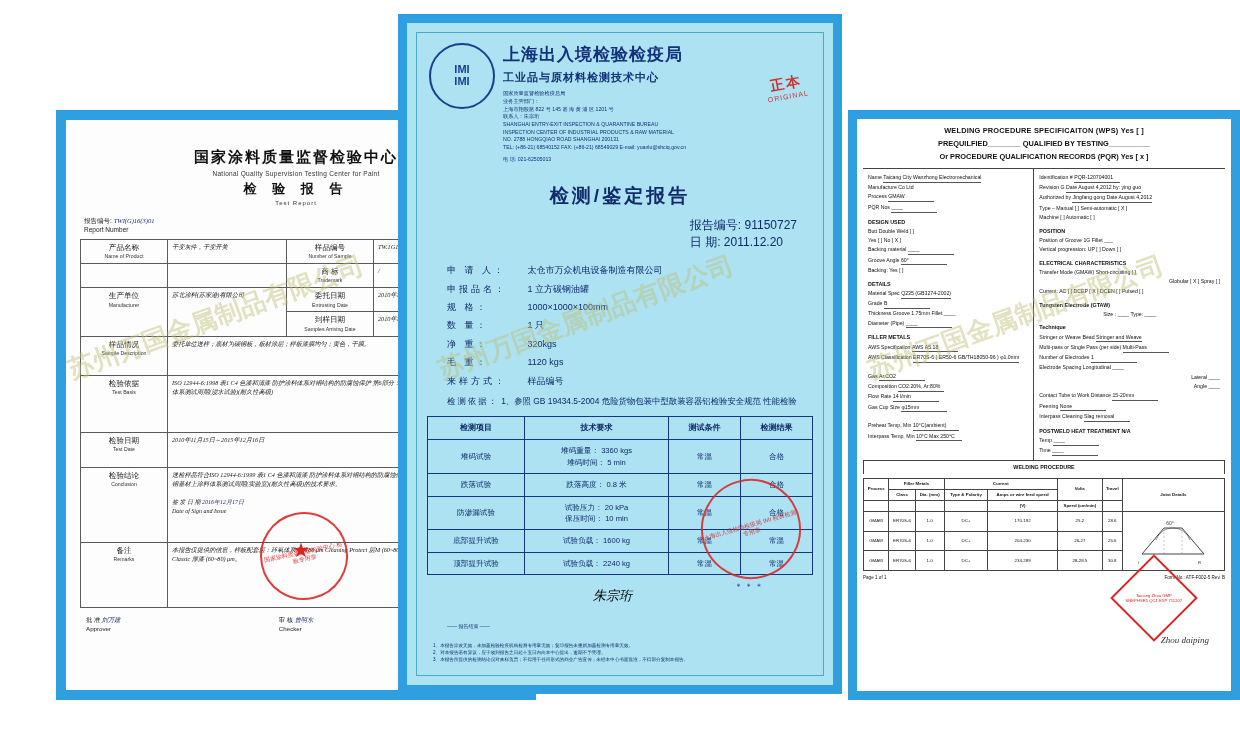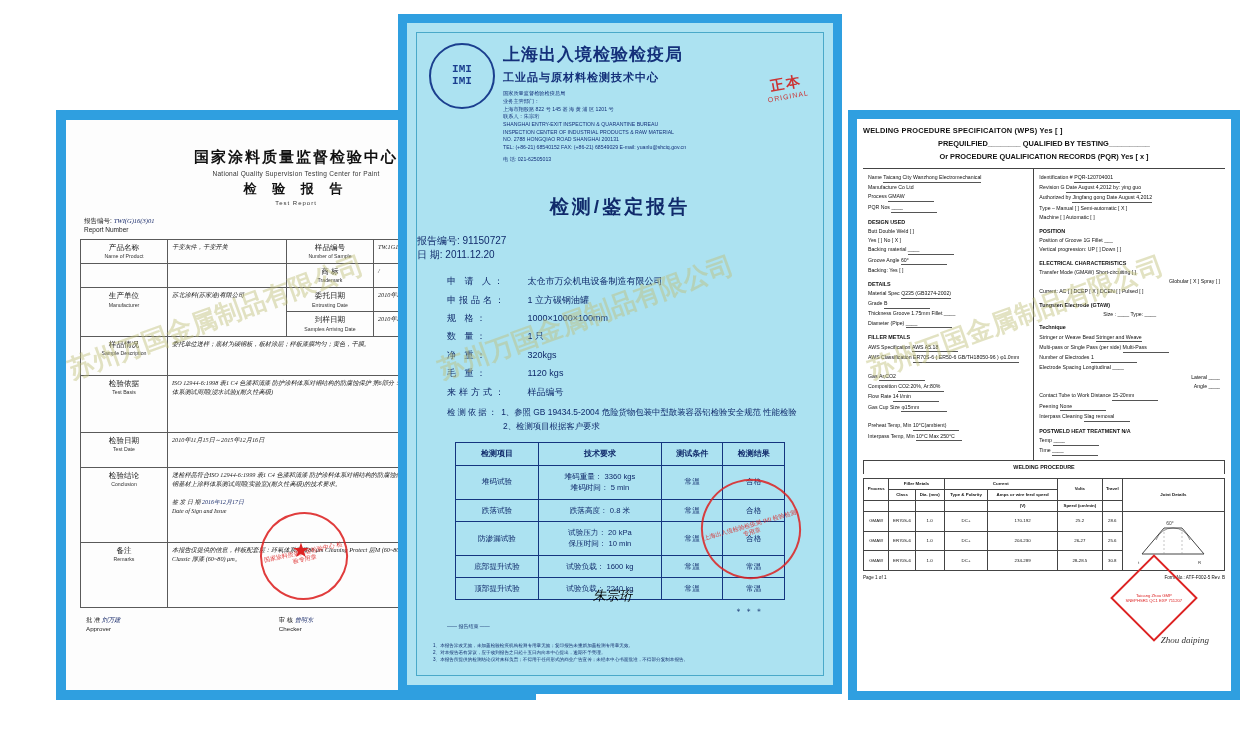--- a/index.html
+++ b/index.html
@@ -38,52 +38,52 @@
   }
   .star{position:absolute;color:#d22;font-size:20px;}
 
   
   #cert-mid{left:398px;top:14px;width:444px;height:680px;background:#2f9fe0;}
   #cert-mid .inner{inset:9px;background:#aee3f2;}
   .mc{position:absolute;inset:9px;border:1px solid #4aa9c9;background:#ace2f1;overflow:hidden;}
   .mc-head{display:flex;gap:8px;padding:10px 12px 4px 12px;}
   .mc-logo{width:62px;height:62px;border:2px solid #1b3f8f;border-radius:50%;
     display:flex;flex-direction:column;align-items:center;justify-content:center;color:#1b3f8f;
-    font-weight:bold;font-size:11px;line-height:1.05;flex:none;background:#ace2f1;font-family:Liberation Mono, monospace;}
+    font-weight:bold;font-size:11px;line-height:1.05;flex:none;background:#ace2f1;}
   .mc-h-title{font-size:17px;font-weight:bold;color:#14307a;letter-spacing:1px;}
   .mc-h-title2{font-size:11px;font-weight:bold;color:#14307a;letter-spacing:1px;margin-top:4px;}
   .mc-h-addr{font-size:5.2px;color:#14307a;line-height:1.5;margin-top:5px;}
   .mc-h-en{font-size:5.2px;color:#14307a;line-height:1.45;}
   .mc-orig{position:absolute;right:16px;top:42px;color:#c33;transform:rotate(-10deg);text-align:center;}
   .mc-orig .cn{font-size:14px;font-weight:bold;letter-spacing:2px;}
   .mc-orig .en{font-size:7px;letter-spacing:1px;}
-  .mc-title{text-align:center;font-size:19px;font-weight:bold;color:#102a6b;letter-spacing:3px;margin-top:26px;}
-  .mc-no{display:flex;justify-content:flex-start;gap:6px;font-size:10px;color:#102a6b;margin:14px 26px 0 0;}
+  .mc-title{text-align:center;font-size:19px;font-weight:bold;color:#102a6b;letter-spacing:3px;margin-top:15px;}
+  .mc-no{display:flex;justify-content:flex-end;gap:6px;font-size:12px;color:#102a6b;margin:8px 26px 0 0;}
   .mc-fields{margin:10px 0 0 30px;font-size:9px;color:#102a6b;line-height:2.05;}
   .mc-fields .k{display:inline-block;width:78px;letter-spacing:3px;}
   .mc-fields .v{border-bottom:0px solid #102a6b;}
   .mc-basis{margin:4px 0 0 30px;font-size:8.4px;color:#102a6b;line-height:1.7;width:370px;}
   .mc-basis .k{letter-spacing:2px;}
   .mc-res{margin:6px 0 0 30px;font-size:9px;color:#102a6b;letter-spacing:2px;}
-  table.mct{border-collapse:collapse;margin:8px auto 0 auto;width:330px;}
+  table.mct{border-collapse:collapse;margin:8px auto 0 auto;width:386px;}
   table.mct th,table.mct td{border:1px solid #14357f;color:#102a6b;font-size:7.6px;
     text-align:center;padding:5px 3px;line-height:1.5;}
   table.mct th{font-size:8px;font-weight:bold;}
   .mc-sign{font-family:"Liberation Serif", serif;font-style:italic;color:#000000;
     position:absolute;font-size:13px;}
   .mc-footnote{position:absolute;left:16px;right:16px;bottom:12px;font-size:4.6px;color:#102a6b;line-height:1.55;}
   .mc-stamp{position:absolute;right:22px;bottom:96px;width:96px;height:96px;border:2px solid #d22;
     border-radius:50%;color:#d22;font-size:6px;display:flex;align-items:center;justify-content:center;
     text-align:center;transform:rotate(-16deg);opacity:.85;line-height:1.2;}
 
   
   #cert-right{left:848px;top:110px;width:392px;height:590px;background:#2f9fe0;}
   #cert-right .inner{inset:9px;background:#ffffff;}
   .rc{position:absolute;inset:6px;font-size:5.2px;color:#111;line-height:1.5;}
-  .rc-h1{text-align:left;font-size:7.4px;font-weight:bold;letter-spacing:.2px;}
+  .rc-h1{text-align:center;font-size:7.4px;font-weight:bold;letter-spacing:.2px;}
   .rc-h2{text-align:center;font-size:7.4px;font-weight:bold;margin-top:2px;}
   .rc-h3{text-align:center;font-size:7.4px;font-weight:bold;margin-top:2px;}
   .rc-cols{display:flex;margin-top:6px;border-top:1px solid #444;}
   .rc-col{padding:3px 5px;}
   .rc-col.left{width:47%;border-right:1px solid #444;}
   .rc-col.right{width:53%;}
   .rc-line{margin:1.5px 0;}
   .rc-secth{font-weight:bold;margin:5px 0 2px 0;font-size:5.4px;}
   .ul{display:inline-block;border-bottom:1px solid #555;min-width:46px;}
   table.rct{width:100%;border-collapse:collapse;margin-top:4px;}
@@ -314,21 +314,20 @@
           </div>
           <div>
             <span class="k">来样方式：</span>
             <span class="v">样品编号</span>
           </div>
         </div>
 
         <div class="mc-basis">
           <span class="k">检测依据：</span>
           <span>1、参照 GB 19434.5-2004 危险货物包装中型散装容器铝检验安全规范  性能检验</span>
-          <div style="margin-left:56px">2、检测项目根据客户要求</div>
         </div>
 
 
         <table class="mct">
           <tbody>
               <tr>
             <th>检测项目</th>
             <th>技术要求</th>
             <th>测试条件</th>
             <th>检测结果</th>

